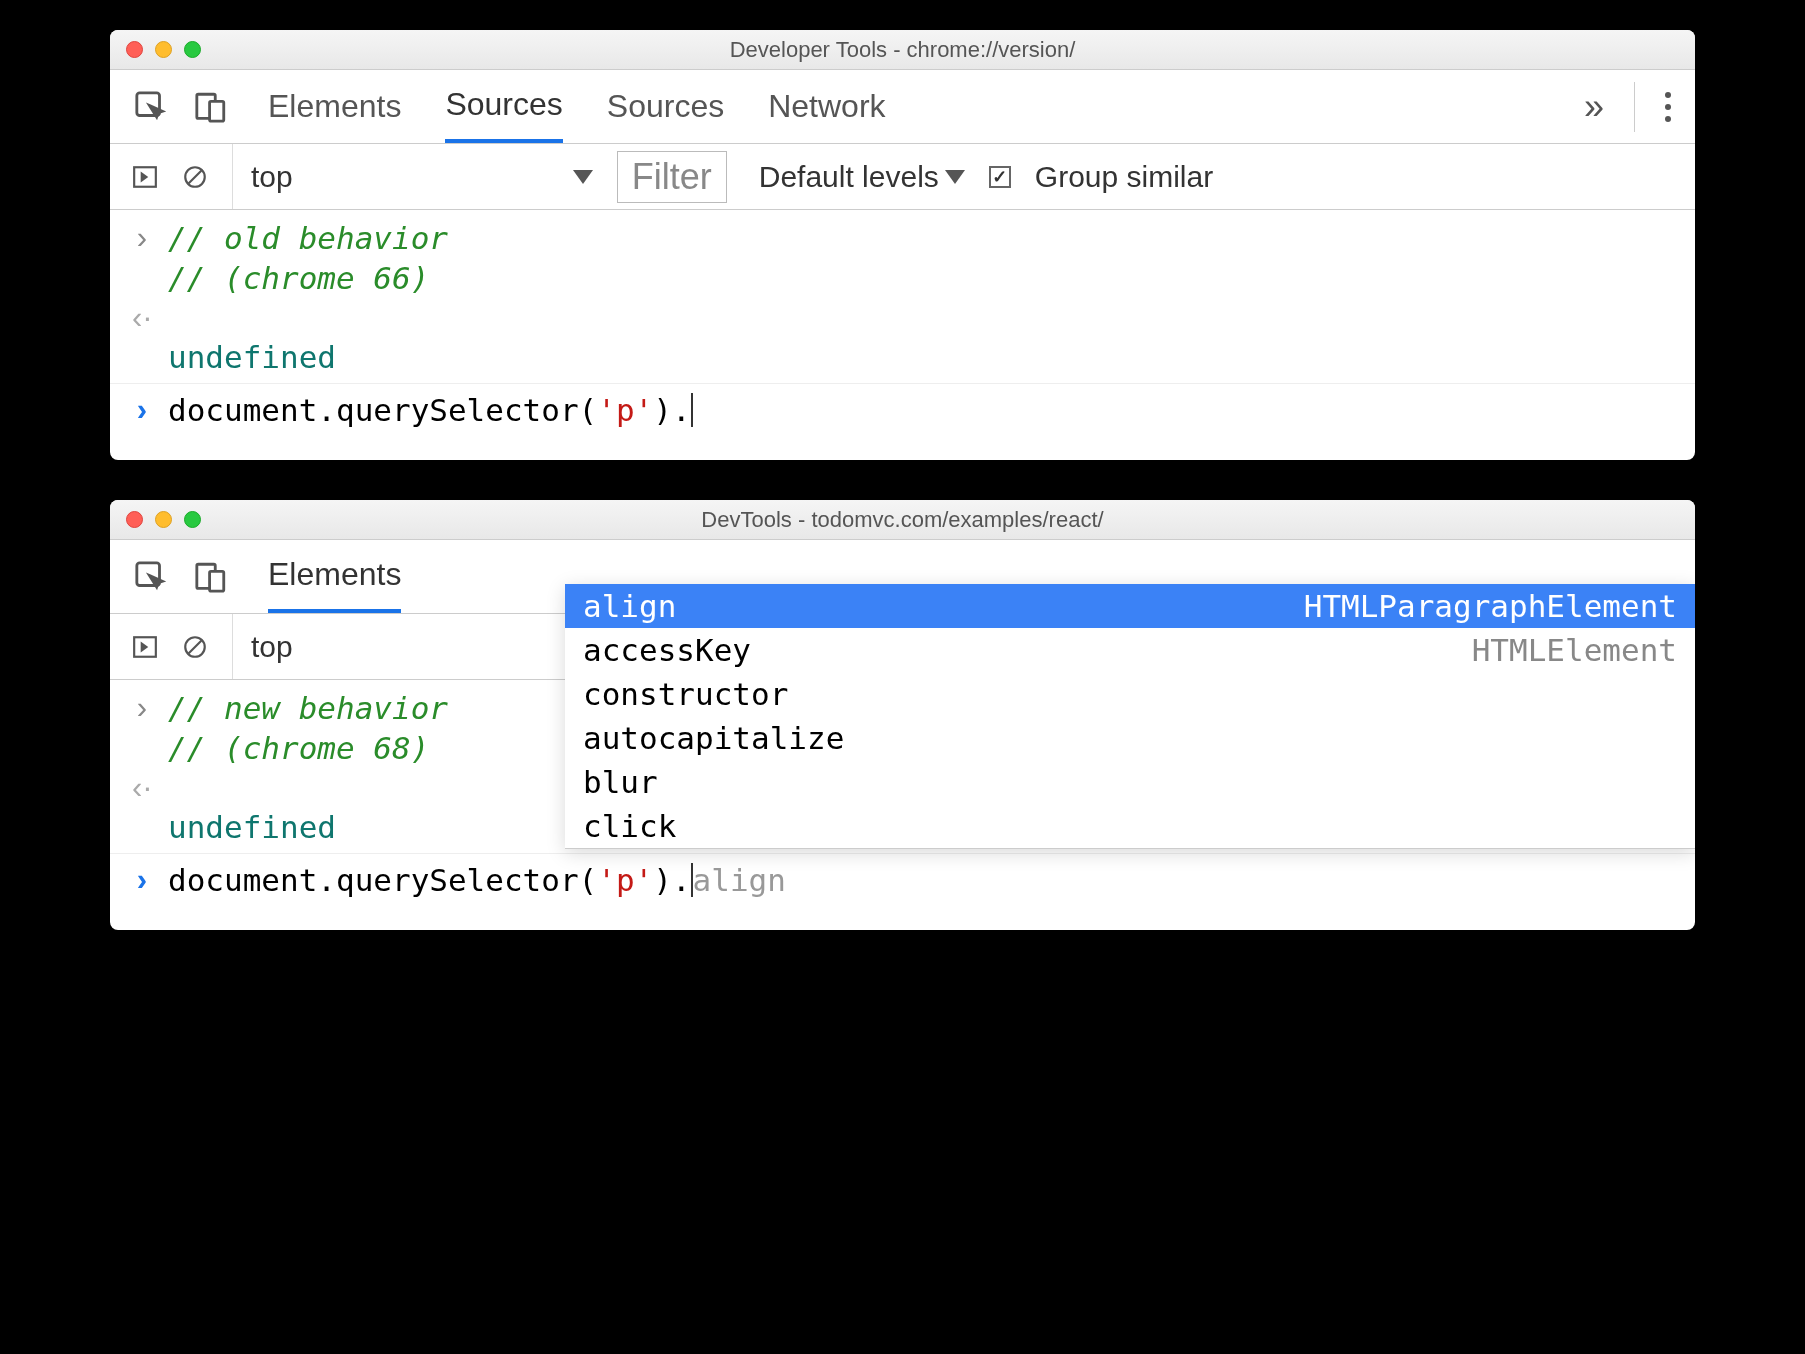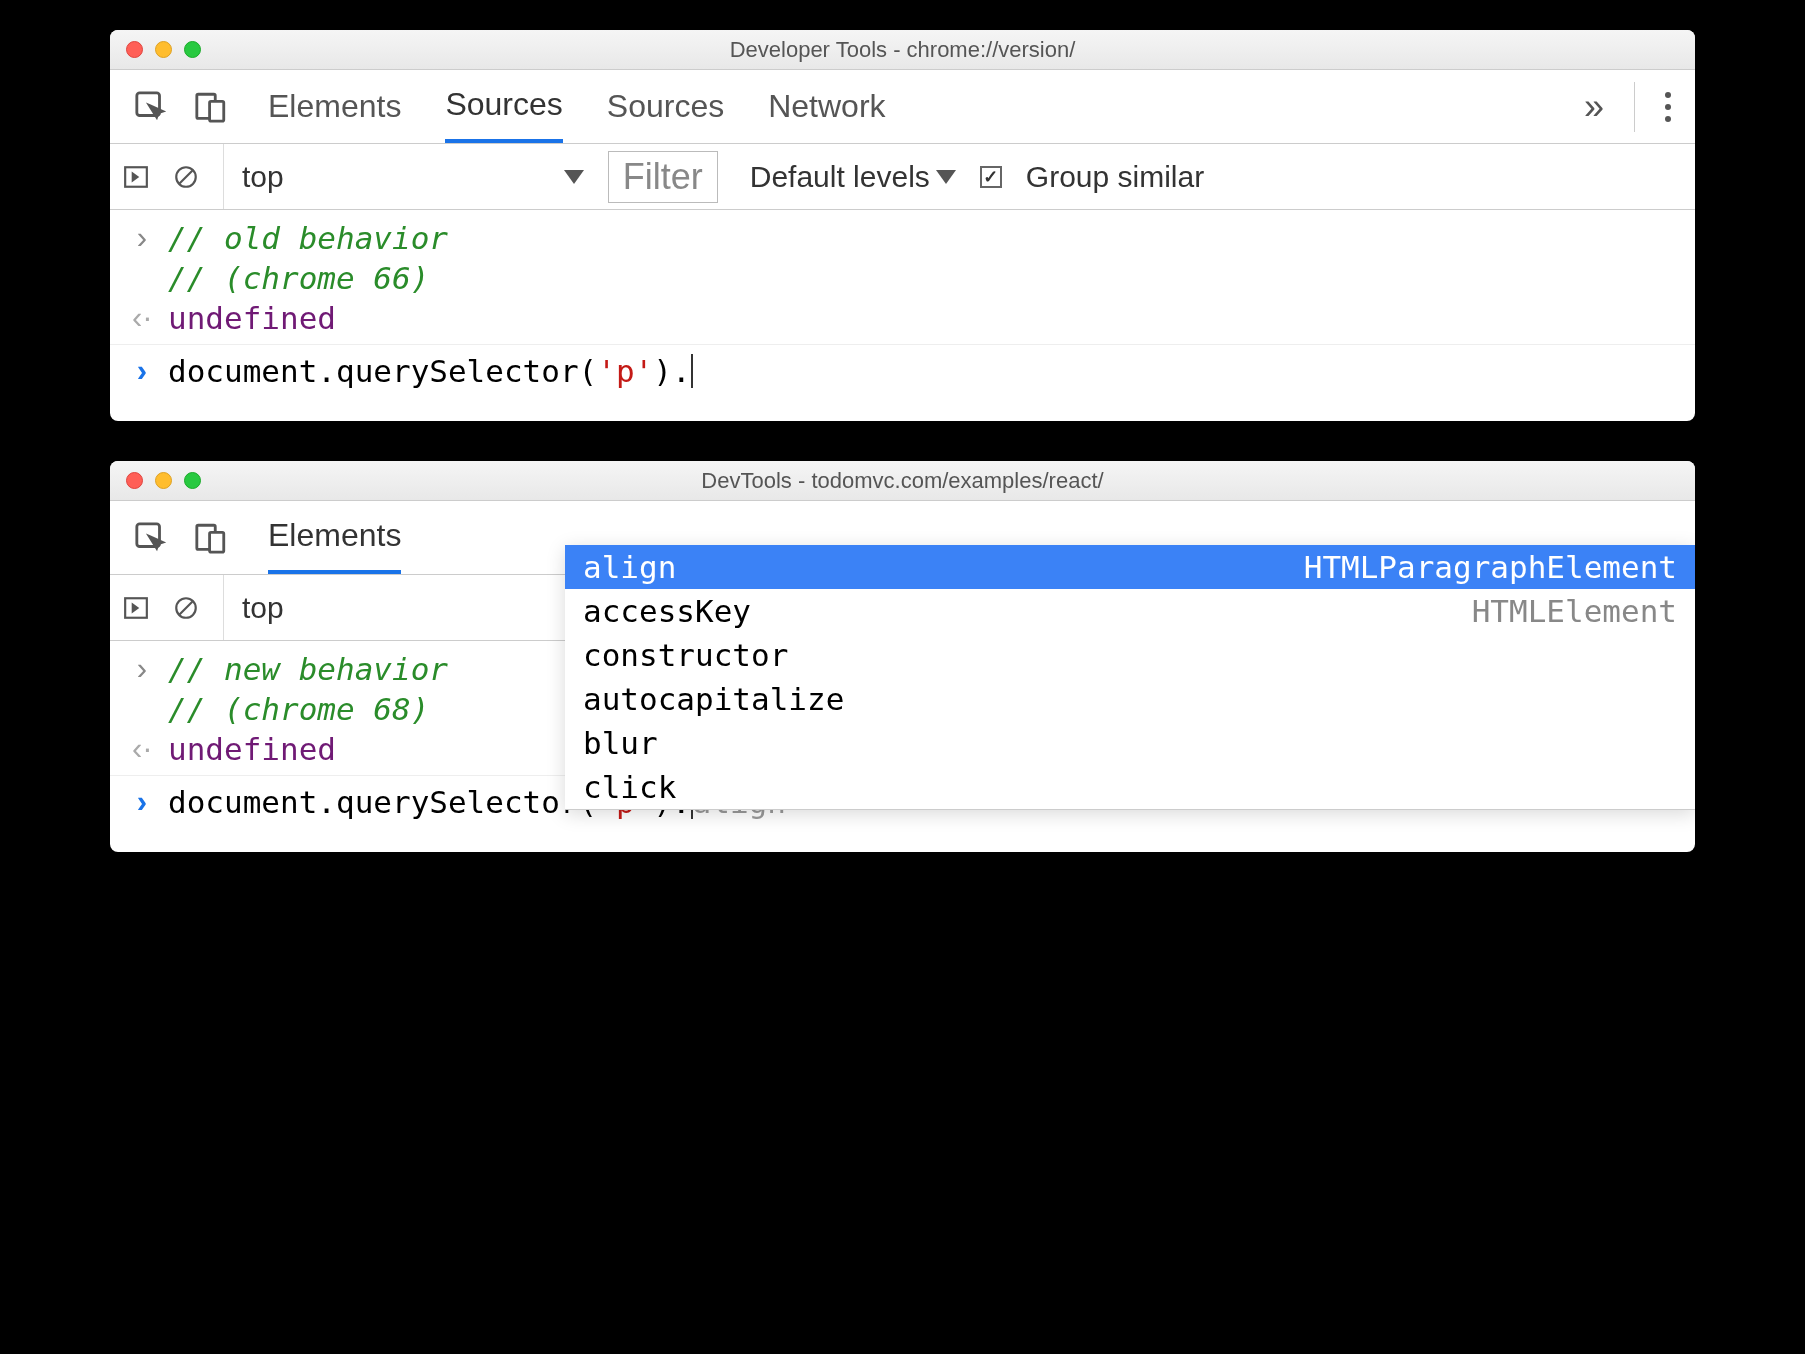--- a/index.html
+++ b/index.html
@@ -59,21 +59,21 @@
   .tab.active { color: #333; border-bottom: 4px solid #1a73e8; }
   .toolbar .right { margin-left: auto; display: flex; align-items: center; gap: 30px; padding-right: 24px; }
   .more-tabs { color: #555; font-size: 36px; }
   .vdiv { width: 1px; background: #ccc; height: 50px; }
   .kebab { display: flex; flex-direction: column; gap: 6px; }
   .kebab .k { width: 6px; height: 6px; border-radius: 50%; background: #555; }
 
   .subbar {
     display: flex;
     align-items: center;
-    padding: 0 13px;
+    padding: 0 22px;
     height: 66px;
     border-bottom: 1px solid #ccc;
     font-size: 30px;
     color: #333;
     gap: 24px;
   }
   .context-sel {
     display: flex;
     align-items: center;
     flex: 0 0 auto;
@@ -96,21 +96,21 @@
     font-family: ui-monospace, SFMono-Regular, Menlo, Consolas, monospace;
     font-size: 31px;
     padding: 8px 0 30px 0;
   }
   .line { display: flex; padding: 2px 22px; align-items: flex-start; gap: 16px; }
   .gutter { width: 20px; text-align: center; color: #888; font-family: -apple-system, sans-serif; }
   .gutter.prompt { color: #1a73e8; font-weight: bold; }
   .gutter.result { color: #aaa; }
   .code { white-space: pre; }
   .comment { color: #2a8c2a; font-style: italic; }
-  .undef { color: #701a75; }
+  .undef { color: #0f766e; margin-top: 39px; }
   .kw-str { color: #c41a16; }
   .ghost { color: #999; }
   .cursor { display: inline-block; width: 2px; height: 34px; background: #333; vertical-align: -6px; }
   .separator { border-top: 1px solid #eee; margin: 6px 0; }
 
   .window2 { position: relative; }
   .autocomplete {
     position: absolute;
     top: 84px;
     left: 455px;

